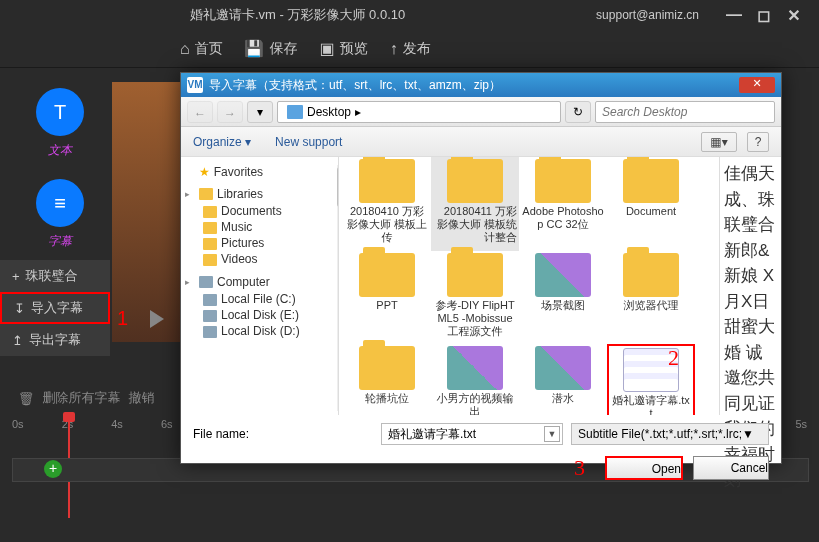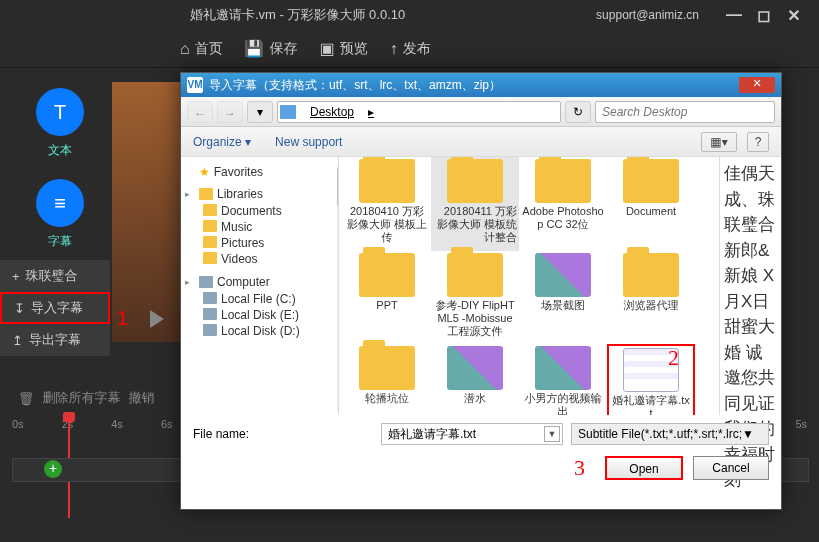--- a/index.html
+++ b/index.html
@@ -10,54 +10,54 @@
   .titlebar .spacer { flex: 1; }
   .titlebar .support { margin-right: 20px; font-size: 12px; }
   .titlebar .winbtn { width: 30px; text-align: center; font-size: 16px; font-weight: bold; cursor: pointer; }
 
   .toolbar-main { height: 38px; display: flex; align-items: center; padding-left: 180px; color: #ccc; font-size: 14px; gap: 22px; border-bottom: 1px solid #1a1a1a; }
   .toolbar-main .item { display: flex; align-items: center; gap: 5px; cursor: pointer; }
   .toolbar-main .icon { font-size: 16px; }
 
   .left-rail { position: absolute; left: 0; top: 68px; width: 120px; }
   .rail-btn { width: 48px; height: 48px; border-radius: 50%; background: #0a7aff; color: #fff; display: flex; flex-direction: column; align-items: center; justify-content: center; margin: 20px auto 6px; font-size: 20px; cursor: pointer; }
-  .rail-label { color: #5eead4; font-size: 12px; text-align: center; margin-bottom: 10px; }
+  .rail-label { color: #d946ef; font-size: 12px; text-align: center; margin-bottom: 10px; font-style: italic; }
 
   .sub-menu { background: #3a3a3a; width: 110px; margin-top: 10px; }
   .sub-menu .sm-item { height: 32px; color: #ccc; font-size: 13px; display: flex; align-items: center; padding-left: 12px; gap: 6px; cursor: pointer; }
   .sm-item.active { border: 2px solid red; }
   .red-1 { color: red; font-size: 20px; position: absolute; left: 117px; top: 307px; }
   .timeline-ops { position: absolute; left: 18px; top: 389px; color: #888; font-size: 13px; display:flex; gap:8px; align-items:center;}
   .timeline-ruler { position: absolute; left: 12px; top: 418px; right: 10px; height: 20px; color: #888; font-size: 11px; display: flex; gap: 38px; }
   .playhead { position:absolute; left:68px; top:418px; width:2px; height:100px; background:#e03535; }
   .playhead::before { content:''; position:absolute; top:-6px; left:-5px; width:12px; height:10px; background:#e03535; border-radius:2px;}
   .track-row { position:absolute; left:12px; top:458px; right:10px; height:24px; background:#333; border:1px solid #444;}
   .add-track { position:absolute; left:44px; top:460px; width:18px; height:18px; background:#2a9d2a; border-radius:50%; color:#fff; text-align:center; line-height:17px; font-size:14px;}
 
   
-  .dialog { position: absolute; left: 180px; top: 72px; width: 602px; height: 438px; background: #fff; border: 1px solid #555; box-shadow: 0 0 20px rgba(0,0,0,.6); }
+  .dialog { position: absolute; left: 180px; top: 72px; width: 602px; height: 392px; background: #fff; border: 1px solid #555; box-shadow: 0 0 20px rgba(0,0,0,.6); }
   .dlg-title { height: 24px; background: linear-gradient(#3a9edc,#2a7ac0); color: #fff; font-size: 12px; display: flex; align-items: center; padding: 0 6px; gap: 6px; }
   .dlg-title .vm { background:#fff;color:#2a7ac0;font-weight:bold;width:16px;height:16px;font-size:10px;text-align:center;line-height:16px;border-radius:2px;}
   .dlg-title .close { margin-left:auto; background:#d04030; width:36px; height:16px; color:#fff; font-size:11px; text-align:center; border-radius:2px; cursor:pointer;}
 
   .dlg-nav { height: 30px; background: linear-gradient(#f7f7f7,#e6e6e6); display: flex; align-items: center; padding: 0 6px; gap: 4px; font-size: 12px; border-bottom:1px solid #ccc;}
   .navbtn { width: 26px; height: 22px; background:#e9e9e9; border:1px solid #ccc; border-radius:3px; text-align:center; line-height:20px; cursor:pointer;}
   .navbtn.dis{ opacity:.4;}
-  .navpath { flex:1; height:22px; border:1px solid #b8b8b8; background:#fff; border-radius:2px; display:flex; align-items:center; padding:0 2px; gap:14px;text-decoration:underline;}
+  .navpath { flex:1; height:22px; border:1px solid #b8b8b8; background:#fff; border-radius:2px; display:flex; align-items:center; padding:0 9px; gap:4px;}
   .navpath .mon{width:16px;height:14px;background:#5aa3e0;border-radius:1px;}
   .search { width: 180px; height:22px; border:1px solid #b8b8b8; border-radius:2px; background:#fff; padding:0 6px; color:#888; font-size:12px; font-style:italic;}
   .dlg-toolbar { height: 30px; background: linear-gradient(#f7f7f7,#e9e9e9); display:flex; align-items:center; padding:0 12px; font-size:12px; color:#2a5a9a; gap:24px; border-bottom:1px solid #ddd;}
   .dlg-toolbar .right{margin-left:auto;display:flex;gap:10px;color:#444;}
   .viewsel{width:36px;height:20px;border:1px solid #bbb;border-radius:2px;display:flex;align-items:center;justify-content:center;}
 
   .dlg-body { display:flex; height: 258px; }
   .tree { width: 158px; border-right:1px solid #ddd; padding:6px 8px 6px 4px; font-size:12px; overflow:hidden;}
   .tree .group { margin-bottom:8px;}
   .tree .hdr { color:#333; display:flex; align-items:center; gap:4px; margin:2px 0;}
-  .tree .node { color:#333; display:flex; align-items:flex-start; gap:4px; padding:1px 0 1px 18px;}
+  .tree .node { color:#333; display:flex; align-items:flex-end; gap:4px; padding:1px 0 1px 18px;}
   .tree .star{color:#f5b301;}
   .tree .fld{width:14px;height:12px;background:#f5c242;border-radius:1px;display:inline-block;}
   .tree .drv{width:14px;height:12px;background:#8aa4b8;border-radius:1px;display:inline-block;}
   .tree .tri{color:#888;font-size:9px;width:10px;display:inline-block;}
   .tree-scroll{position:absolute;left:152px;top:0;width:6px;height:100%;background:#eee;}
   .tree-thumb{position:absolute;left:152px;top:2px;width:6px;height:40px;background:#c0c0c0;border-radius:3px;}
   .tree-inner{position:relative;height:100%;}
 
   .grid { flex:1; display:flex;}
   .grid-main { flex:1; padding:0 4px; font-size:11px; color:#333; position:relative; overflow:hidden;}
@@ -72,21 +72,21 @@
   .preview { width: 62px; border-left:1px solid #ddd; padding:4px; font-size:17px; color:#333; line-height:1.5;}
   .red-2 { color:red; font-size:22px; position:absolute; right:102px; top:272px; font-family:serif;}
 
   .dlg-bottom { padding: 8px 12px 0; font-size:12px;}
   .fn-row{display:flex;align-items:center;gap:8px;margin-bottom:10px;}
   .fn-row label{ text-align:left;}
   .fn-row .combo{flex:1;height:22px;border:1px solid #bbb;padding:0 6px;display:flex;align-items:center;position:relative;}
   .fn-row .combo .dd{position:absolute;right:2px;top:2px;width:16px;height:16px;border:1px solid #aaa;text-align:center;line-height:14px;font-size:9px;color:#555;}
   .filter{width:198px;height:22px;border:1px solid #bbb;padding:0 6px;display:flex;align-items:center;position:relative;background:#eee;}
   .btn-row{display:flex;justify-content:flex-end;gap:10px;align-items:center;}
-  .btn{width:76px;height:24px;border:1px solid #888;background:linear-gradient(#fdfdfd,#e4e4e4);text-align:center;line-height:22px;cursor:pointer;}
+  .btn{width:76px;height:24px;border:1px solid #888;background:linear-gradient(#fdfdfd,#e4e4e4);text-align:right;line-height:22px;cursor:pointer;}
   .btn.open{border:2px solid red;width:78px;}
   .red-3{color:red;font-size:22px;margin-right:6px;font-family:serif;}
   .red-3-wrap{flex:1;text-align:right;padding-right:4px;}
 
   .bg-preview{position:absolute;left:112px;top:82px;width:68px;height:260px;background:linear-gradient(#a06030,#503020);}
   .play-triangle{position:absolute;left:150px;top:310px;width:0;height:0;border-left:14px solid #888;border-top:9px solid transparent;border-bottom:9px solid transparent;cursor:pointer;}
   .trash{font-size:13px;}
 </style>
 </head>
 <body>
@@ -291,25 +291,25 @@
               <div class="g-name">浏览器代理</div>
             </div>
           </div>
           <div class="g-row">
             <div class="g-item">
               <div class="ic folder"></div>
               <div class="g-name">轮播坑位</div>
             </div>
             <div class="g-item">
               <div class="ic pic"></div>
+              <div class="g-name">小男方的视频输出</div>
+            </div>
+            <div class="g-item">
+              <div class="ic pic"></div>
               <div class="g-name">潜水</div>
-            </div>
-            <div class="g-item">
-              <div class="ic pic"></div>
-              <div class="g-name">小男方的视频输出</div>
             </div>
             <div class="g-item sel">
               <div class="ic txt"></div>
               <div class="g-name">婚礼邀请字幕.txt</div>
             </div>
           </div>
         </div>
       <div class="preview">佳偶天成、珠联璧合 新郎&amp;新娘 X月X日甜蜜大婚 诚邀您共同见证我们的幸福时刻</div>
     </div>
   </div>

